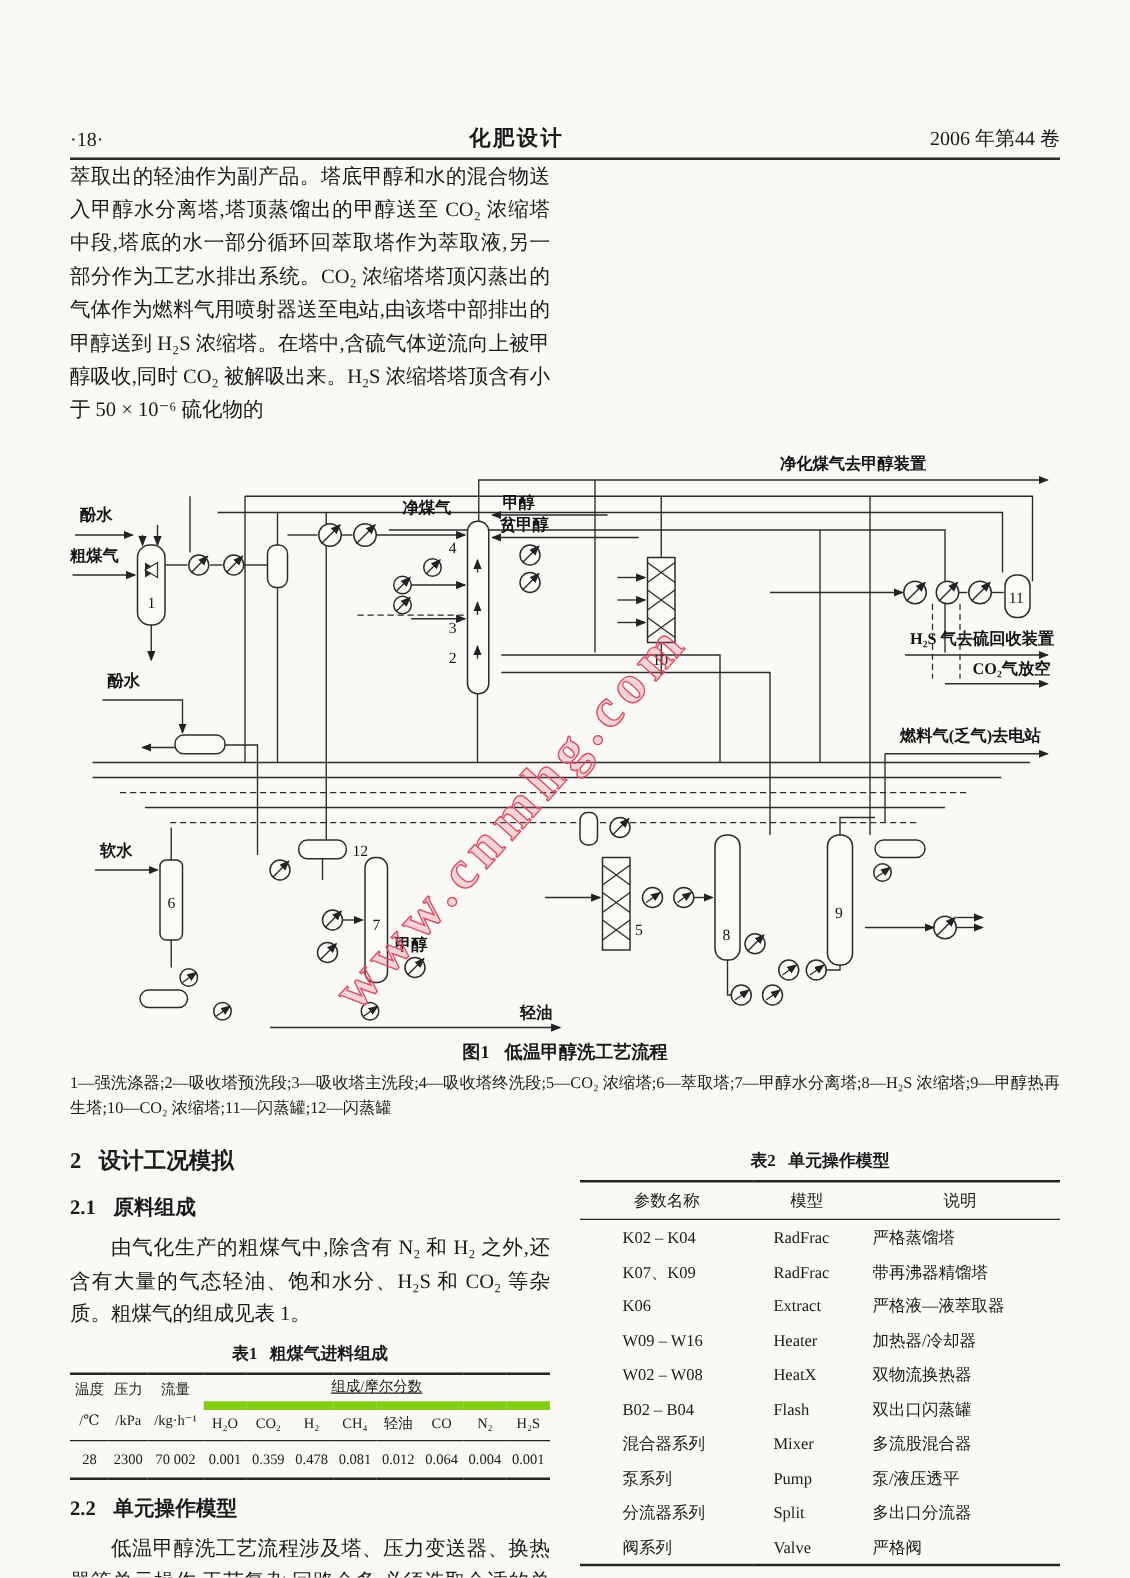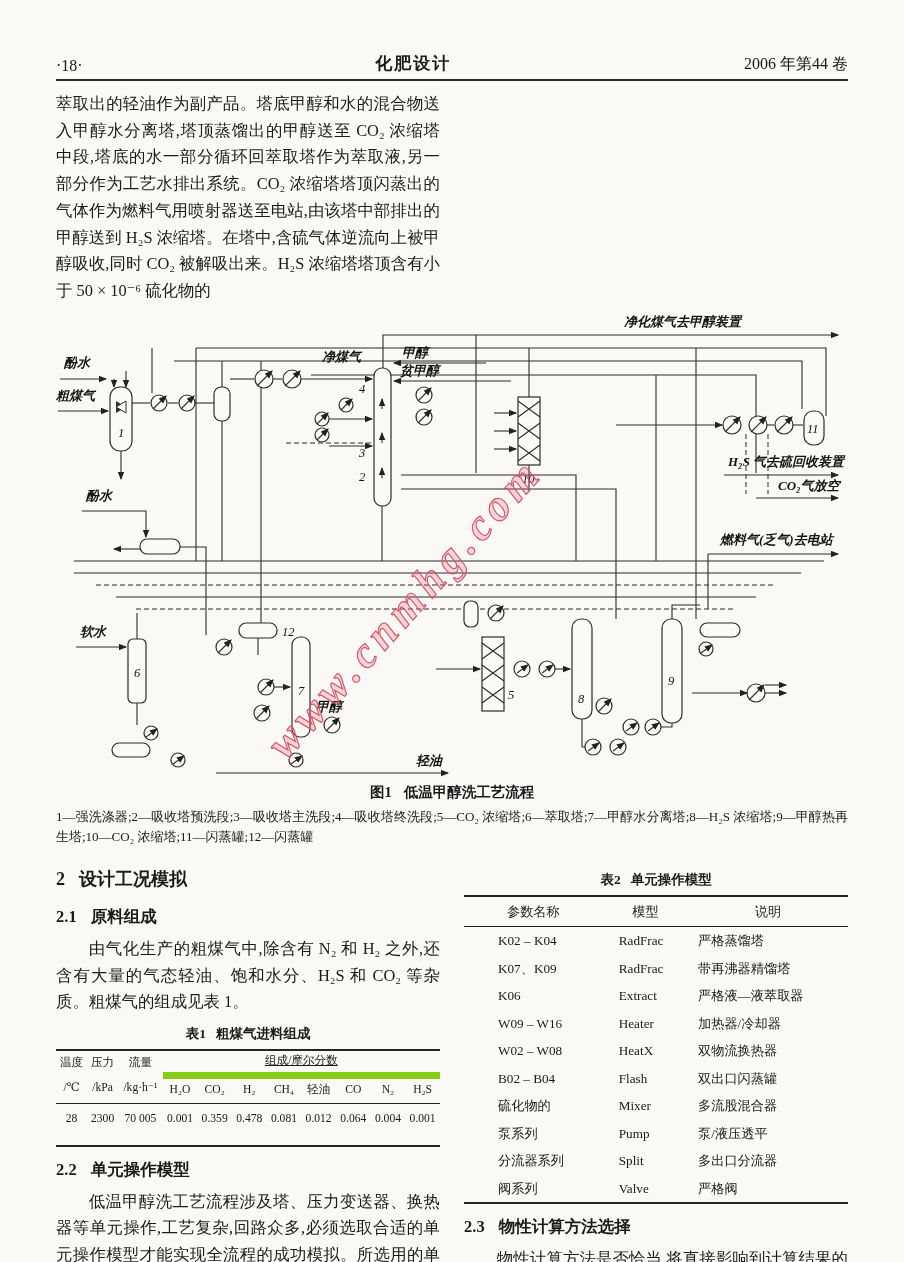--- a/index.html
+++ b/index.html
@@ -4,30 +4,30 @@
 <style>
   html,body{margin:0;padding:0;}
   body{
     width:904px;height:1262px;overflow:hidden;
     background:#faf9f5;color:#1a1a1a;
     font-family:"Liberation Serif","DejaVu Serif",serif;
     position:relative;
   }
   .page{padding:0 56px;box-sizing:border-box;width:904px;height:1262px;position:relative;}
   
-  .hdr{display:flex;justify-content:space-between;align-items:flex-end;padding-top:52px;font-size:16px;}
+  .hdr{display:flex;justify-content:space-between;align-items:flex-end;padding-top:52px;font-size:16px;margin-top:47px;}
   .hdr .jn{font-weight:700;font-size:17px;letter-spacing:2px;}
   .hdr-rule{border-bottom:2.4px solid #2b2b2b;margin-top:4px;}
   
-  .cols{display:flex;gap:11px;margin-top:10px;}
+  .cols{display:flex;gap:11px;}
   .col{width:384px;font-size:16.4px;line-height:1.63;text-align:justify;}
   p{margin:0;}
   .indent{text-indent:2em;}
   
-  .figwrap{position:relative;margin-top:8px;height:468px;font-style:italic;}
+  .figwrap{position:relative;margin-top:20px;height:468px;}
   svg text{font-family:"Liberation Serif","DejaVu Serif",serif;fill:#141414;}
   .lab{font-size:13px;font-weight:700;}
   .num{font-size:12.5px;}
   .pl{stroke:#2c2c2c;stroke-width:1.1;fill:none;}
   .pld{stroke:#2c2c2c;stroke-width:1;fill:none;stroke-dasharray:5 3;}
   .veq{fill:#fbfaf6;stroke:#2c2c2c;stroke-width:1.2;}
   .wm{font-size:44px;font-weight:700;letter-spacing:6px;fill:rgba(226,84,104,0.22);stroke:#d85065;stroke-width:1.1;}
   .figcap{text-align:center;font-weight:700;font-size:14.5px;margin-top:2px;}
   .figcap .sp{margin-right:12px;}
   .figlegend{font-size:13px;line-height:1.55;text-align:justify;margin-top:5px;}
@@ -37,21 +37,21 @@
   h2.sec{font-size:18px;margin:4px 0 10px 0;}
   h3.sec{font-size:16.5px;margin:10px 0 6px 0;}
   .secnum{margin-right:14px;}
   .tbl-title{text-align:center;font-weight:700;font-size:13.5px;margin:8px 0 4px 0;}
   .tbl-title .sp{margin-right:10px;}
   table{border-collapse:collapse;width:100%;}
   .t1{font-size:11.6px;border-top:2px solid #242424;border-bottom:2px solid #242424;}
   .t1 th,.t1 td{font-weight:400;padding:1.5px 1px;text-align:center;white-space:nowrap;margin-top:43px;}
   .t1 .grp{border-bottom:7px solid #84cc16;text-decoration:underline;}
   .t1 tr.units th{border-bottom:1.4px solid #242424;padding-bottom:4px;}
-  .t1 td{padding-top:6px;padding-bottom:16px;}
+  .t1 td{padding-top:6px;padding-bottom:4px;}
   .t2{font-size:13.2px;border-top:2px solid #242424;border-bottom:2px solid #242424;margin-top:2px;}
   .t2 th{font-weight:400;border-bottom:1.4px solid #242424;padding:4px 2px;text-align:center;}
   .t2 td{padding:3.2px 2px;text-align:left;}
   .t2 td.c1{padding-left:34px;}
   .t2 td.c2{padding-left:16px;}
   .t2 td.c3{padding-left:10px;}
 </style>
 </head>
 <body>
 
@@ -322,21 +322,21 @@
           <th>H₂</th>
           <th>CH₄</th>
           <th>轻油</th>
           <th>CO</th>
           <th>N₂</th>
           <th>H₂S</th>
         </tr>
         <tr>
           <td>28</td>
           <td>2300</td>
-          <td>70 005</td>
+          <td>70 002</td>
           <td>0.001</td>
           <td>0.359</td>
           <td>0.478</td>
           <td>0.081</td>
           <td>0.012</td>
           <td>0.064</td>
           <td>0.004</td>
           <td>0.001</td>
         </tr>
       </tbody>
@@ -383,21 +383,21 @@
           <td class="c1">W02 – W08</td>
           <td class="c2">HeatX</td>
           <td class="c3">双物流换热器</td>
         </tr>
         <tr>
           <td class="c1">B02 – B04</td>
           <td class="c2">Flash</td>
           <td class="c3">双出口闪蒸罐</td>
         </tr>
         <tr>
-          <td class="c1">硫化物的</td>
+          <td class="c1">混合器系列</td>
           <td class="c2">Mixer</td>
           <td class="c3">多流股混合器</td>
         </tr>
         <tr>
           <td class="c1">泵系列</td>
           <td class="c2">Pump</td>
           <td class="c3">泵/液压透平</td>
         </tr>
         <tr>
           <td class="c1">分流器系列</td>

